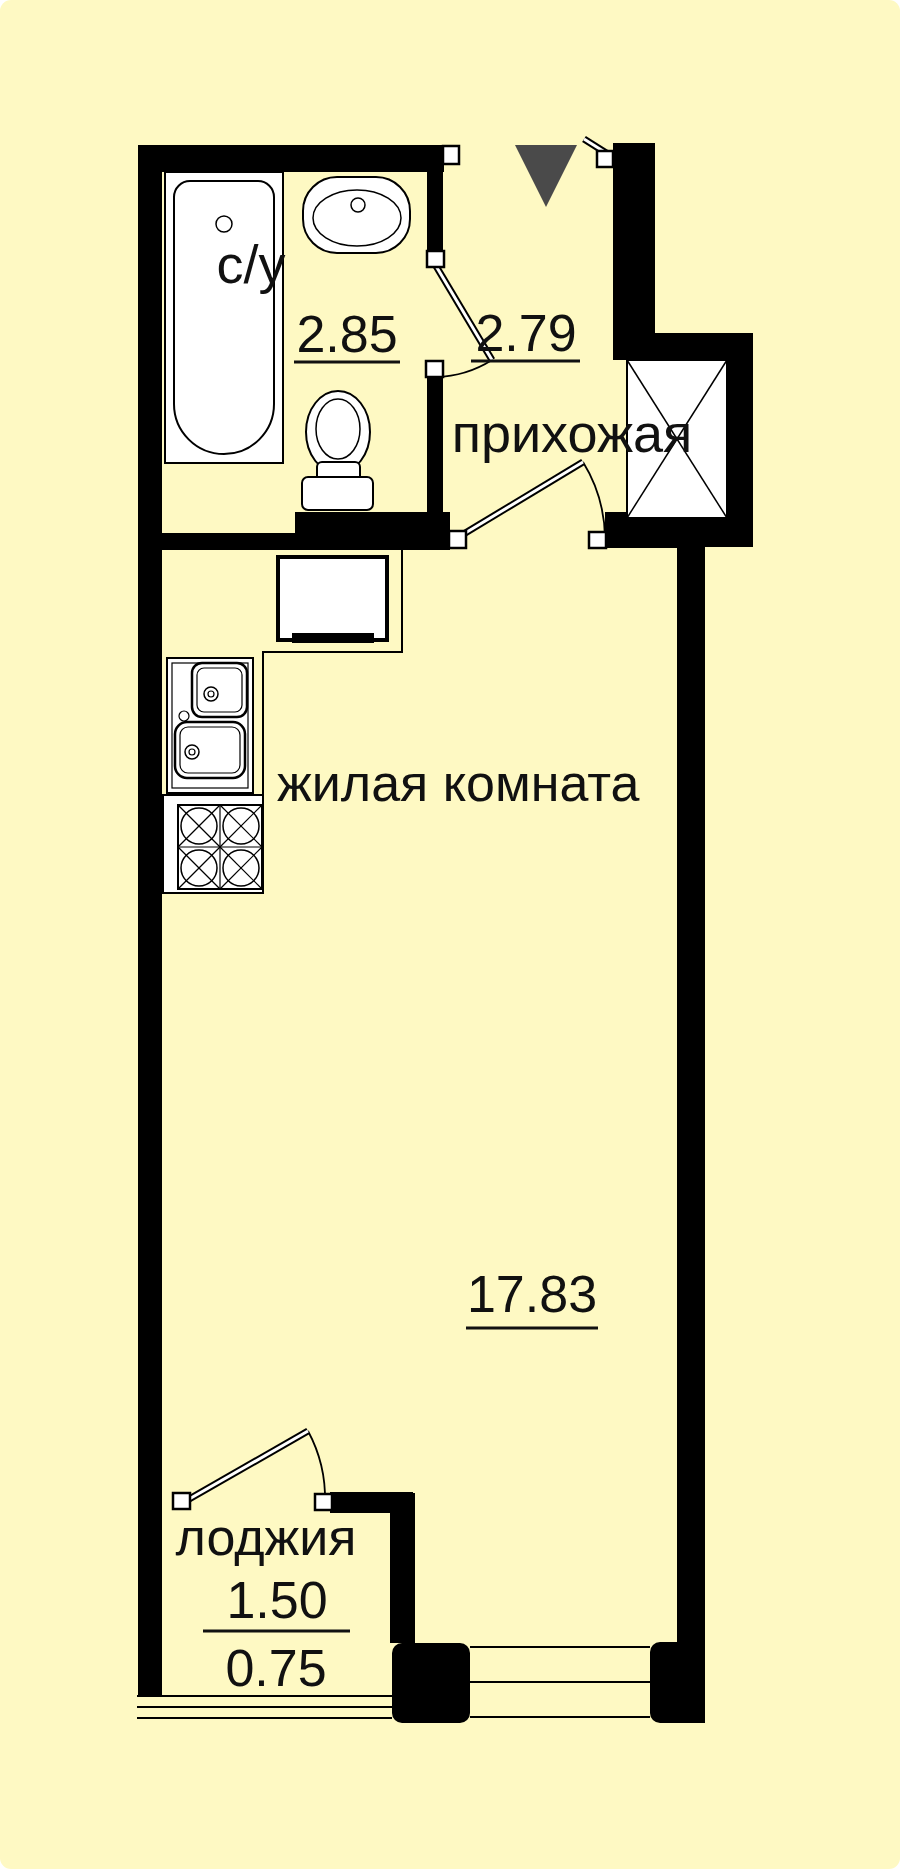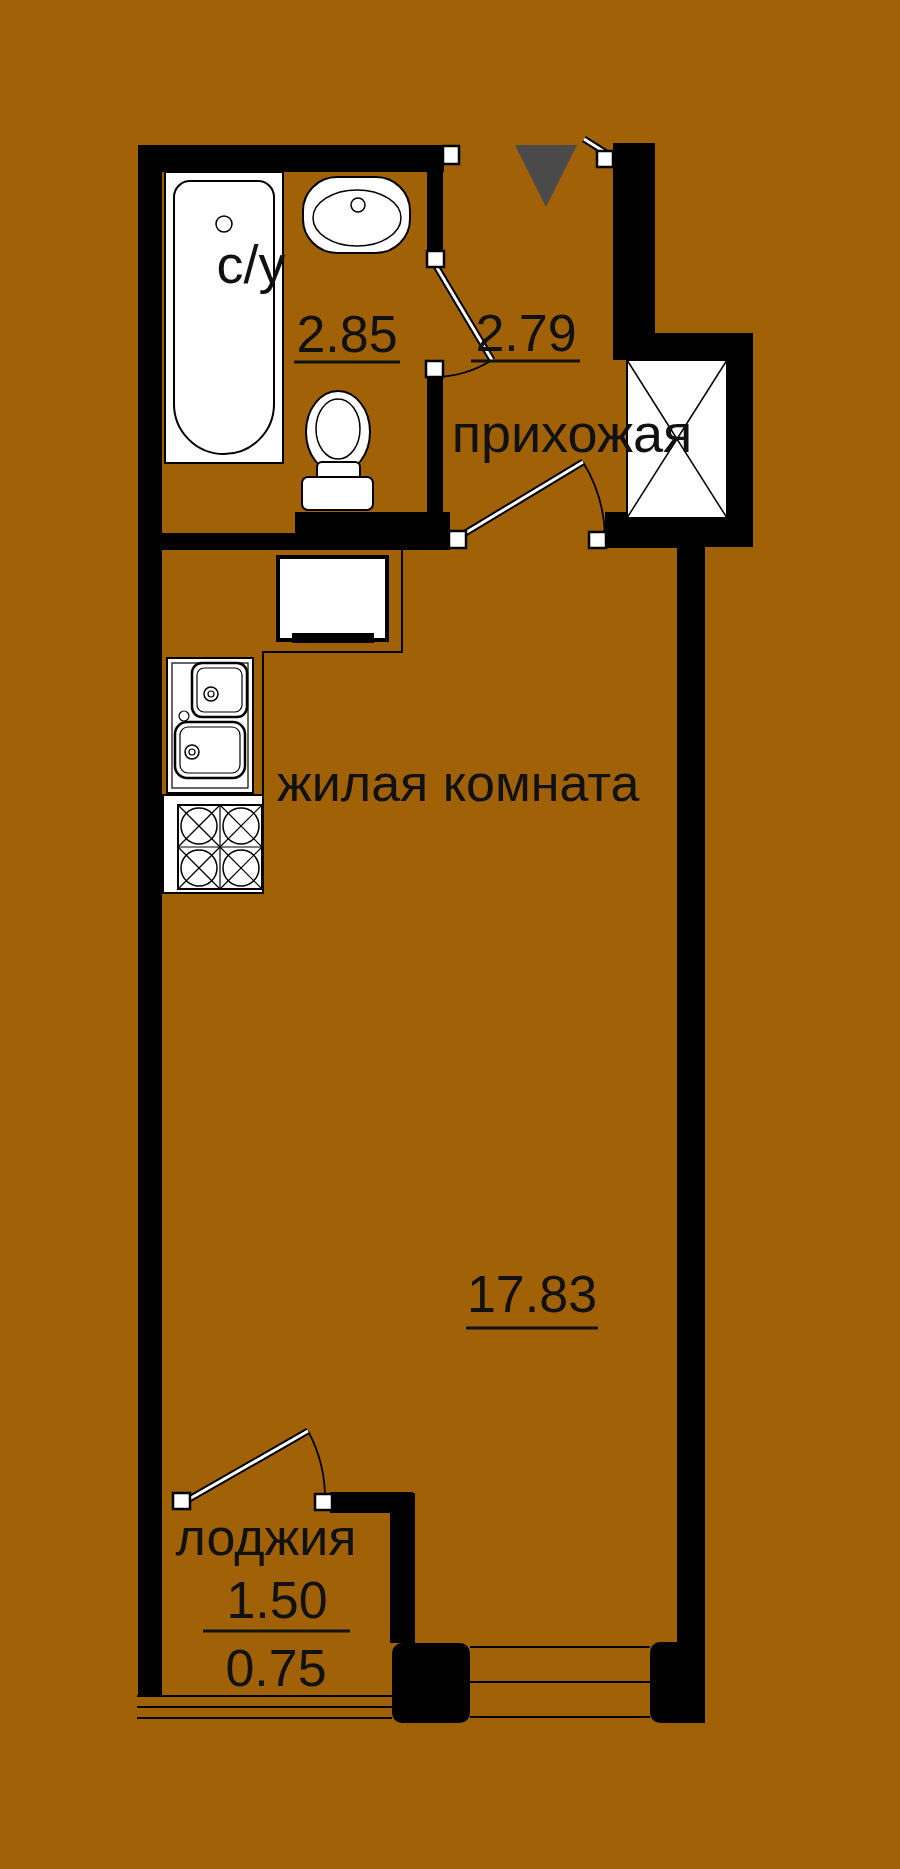--- a/index.html
+++ b/index.html
@@ -1,16 +1,16 @@
 <!DOCTYPE html>
 <html><head>
 <meta charset="utf-8">
 <style>
   html,body{margin:0;padding:0;background:#ffffff;}
-  .stage{position:relative;width:900px;height:1869px;background:#a16207;overflow:hidden;}
+  .stage{position:relative;width:900px;height:1869px;background:#fef9c3;overflow:hidden;border-radius:11px;}
   svg{display:block;}
   .wall{fill:#000000;stroke:none;}
   .thin{fill:none;stroke:#000000;stroke-width:2;}
   .thin15{fill:none;stroke:#000000;stroke-width:1.5;}
   .thin12{fill:none;stroke:#000000;stroke-width:1.2;}
   .fixw{fill:#ffffff;stroke:#000000;stroke-width:2;}
   .fixw25{fill:#ffffff;stroke:#000000;stroke-width:2.5;}
   .jamb{fill:#ffffff;stroke:#000000;stroke-width:2.5;}
   .leafb{stroke:#000000;stroke-width:7;fill:none;}
   .leafw{stroke:#ffffff;stroke-width:3;fill:none;}

